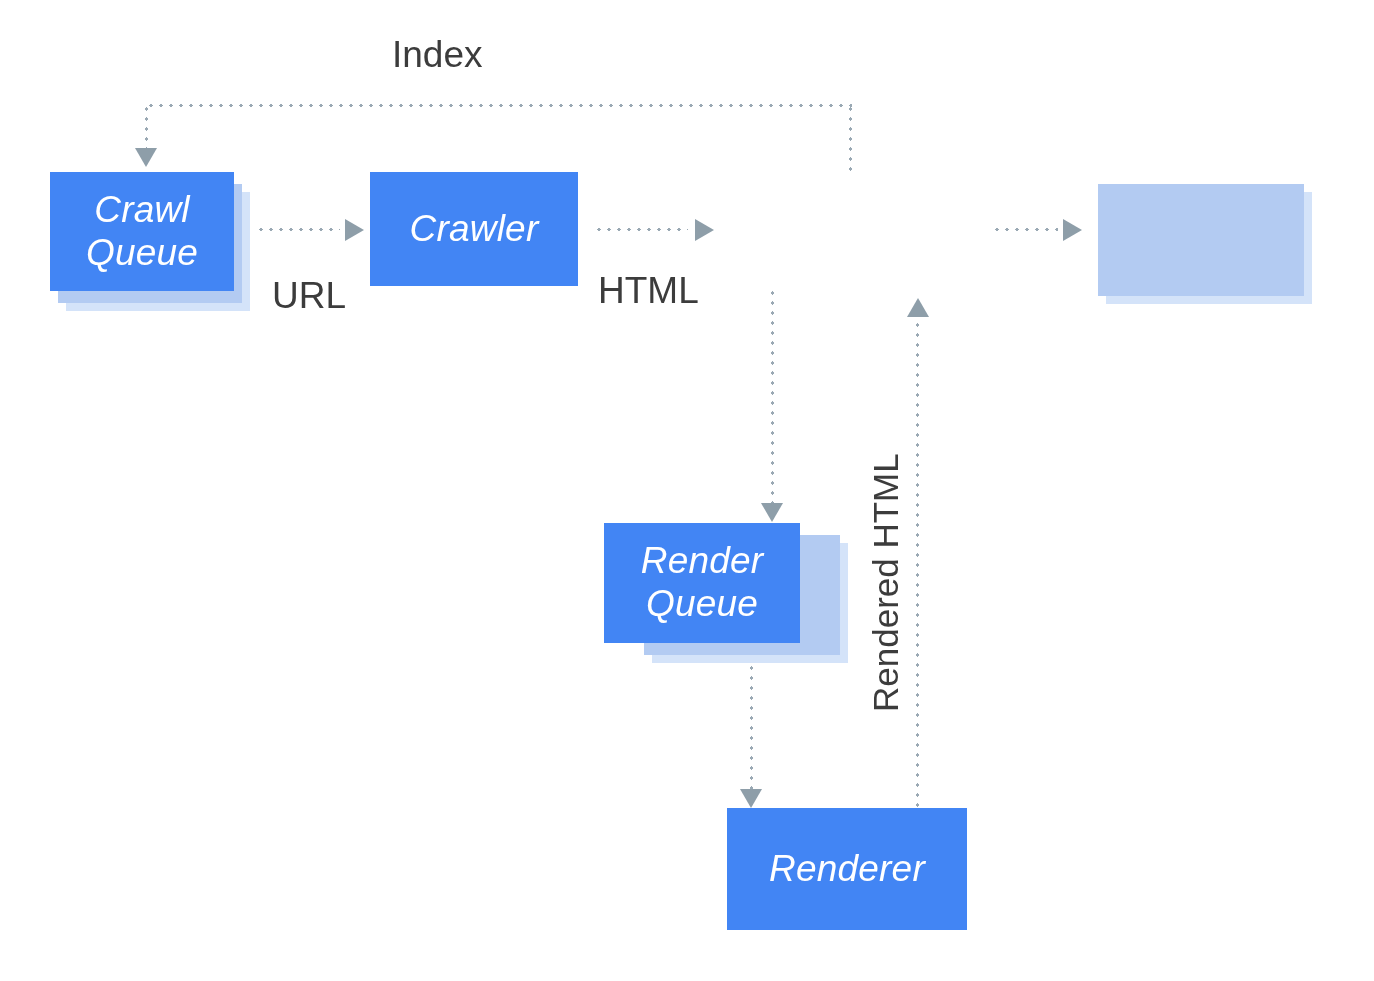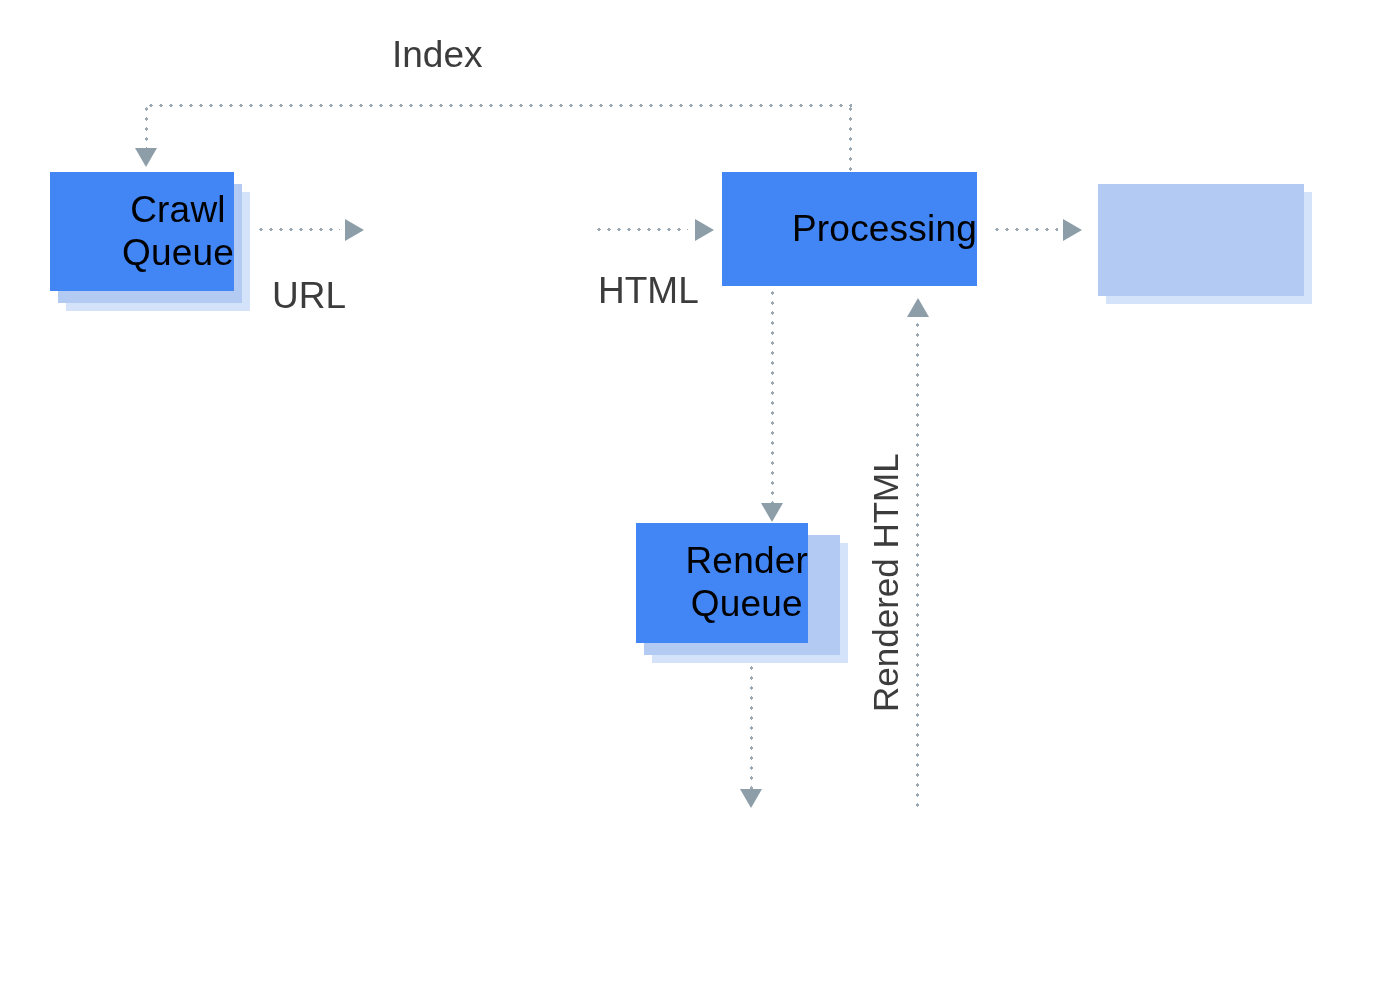--- a/index.html
+++ b/index.html
@@ -18,28 +18,29 @@
     background: #ffffff;
     overflow: hidden;
   }
 
   
   .node {
     position: absolute;
     box-sizing: border-box;
     display: flex;
     align-items: center;
-    justify-content: flex-end;
+    justify-content: center;
     text-align: center;
-    color: #000000;
+    color: #ffffff;
     font-weight: 400;
     line-height: 1.16;
     letter-spacing: 0.2px;
     z-index: 30;
     user-select: none;
+    font-style: italic;
   }
   .node .node-label {
     display: block;
     white-space: pre-line;
   }
 
   
   .stack-layer {
     position: absolute;
     box-sizing: border-box;
@@ -119,46 +120,49 @@
   <div class="stack-layer mid" style="left:58px; top:184px; width:184px; height:119px; background:#b3cbf2;"></div>
   <div class="node" style="left:50px; top:172px; width:184px; height:119px; background:#4285f4; font-size:37px;">
     <span class="node-label">Crawl
 Queue</span>
   </div>
 
   <div class="dot-h" style="left:256px; top:228px; width:84px;"></div>
   <div class="arrow right" style="left:345px; top:219px;"></div>
   <div class="edge-label" style="left:272px; top:275px; font-size:37px;">URL</div>
 
+  <div class="node" style="left:370px; top:172px; width:208px; height:114px; background:#4285f4; font-size:37px;">
+    <span class="node-label">Crawler</span>
+  </div>
 
   <div class="dot-h" style="left:594px; top:228px; width:94px;"></div>
   <div class="arrow right" style="left:695px; top:219px;"></div>
   <div class="edge-label" style="left:598px; top:270px; font-size:37px;">HTML</div>
 
-  <div class="node" style="left:722px; top:172px; width:255px; height:114px; background:#4285f4; font-size:37px;">
-    <span class="node-label">Processing</span>
-  </div>
 
   <div class="dot-h" style="left:992px; top:228px; width:66px;"></div>
   <div class="arrow right" style="left:1063px; top:219px;"></div>
 
   <div class="stack-layer" style="left:1106px; top:192px; width:206px; height:112px; background:#d4e3f9;"></div>
   <div class="stack-layer mid" style="left:1098px; top:184px; width:206px; height:112px; background:#b3cbf2;"></div>
 
   <div class="dot-v" style="left:771px; top:288px; height:216px;"></div>
   <div class="arrow down" style="left:761px; top:503px;"></div>
 
   <div class="stack-layer" style="left:652px; top:543px; width:196px; height:120px; background:#d4e3f9;"></div>
   <div class="stack-layer mid" style="left:644px; top:535px; width:196px; height:120px; background:#b3cbf2;"></div>
-  <div class="node" style="left:636px; top:523px; width:172px; height:120px; background:#4285f4; font-size:37px;">
+  <div class="node" style="left:604px; top:523px; width:196px; height:120px; background:#4285f4; font-size:37px;">
     <span class="node-label">Render
 Queue</span>
   </div>
 
   <div class="dot-v" style="left:750px; top:663px; height:128px;"></div>
   <div class="arrow down" style="left:740px; top:789px;"></div>
 
+  <div class="node" style="left:727px; top:808px; width:240px; height:122px; background:#4285f4; font-size:37px;">
+    <span class="node-label">Renderer</span>
+  </div>
 
   <div class="dot-v" style="left:916px; top:320px; height:490px;"></div>
   <div class="arrow up" style="left:907px; top:298px;"></div>
   <div class="edge-label vertical" style="left:866px; top:712px; font-size:35px;">Rendered HTML</div>
 
 </div>
 
 </body></html>

